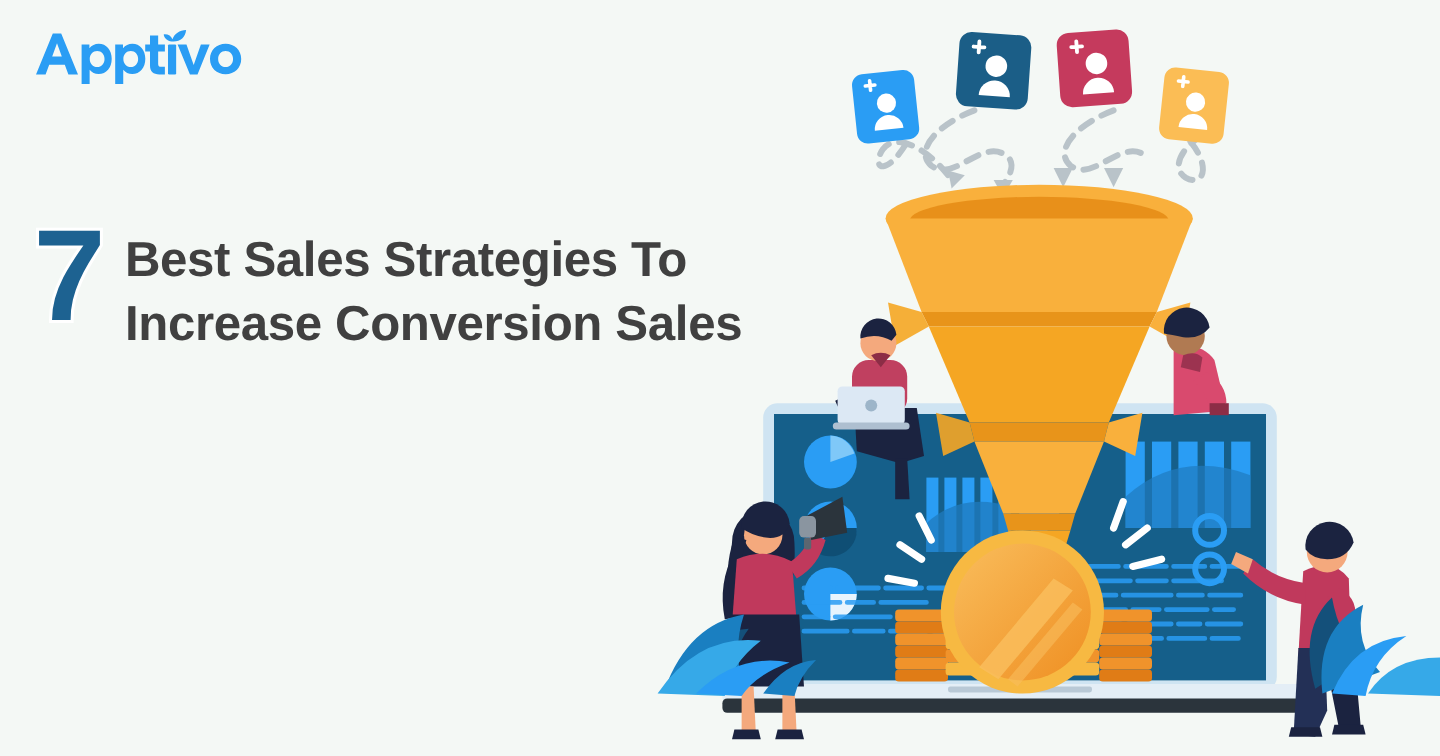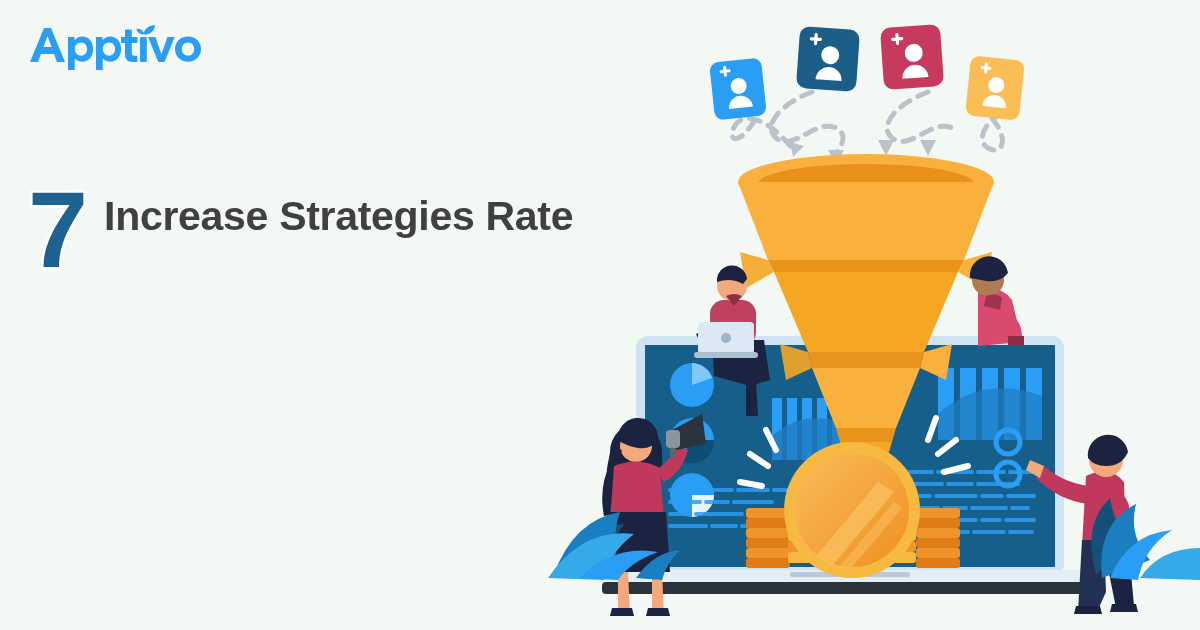--- a/index.html
+++ b/index.html
@@ -47,21 +47,22 @@
         <path d="M162 18.4 c7.5 0 13 5.4 13 12.7 0 7.3-5.5 12.7-13 12.7 -7.5 0-13-5.4-13-12.7 0-7.3 5.5-12.7 13-12.7 Z m0 6.1 c-3.7 0-6.2 2.8-6.2 6.6 0 3.9 2.5 6.7 6.2 6.7 3.7 0 6.2-2.8 6.2-6.7 0-3.8-2.5-6.6-6.2-6.6 Z"></path>
 
         <path d="M117 16.5 c-3.5-0.3-6-2.6-6.6-5.8 3.4-0.4 6.3 1.2 7.3 4.1 1.5-4.6 6-7.6 11.4-7.8 -0.6 6.4-5.3 10.2-12.1 9.5 Z"></path>
       </g>
     </svg>
   </div>
 
   <div class="headline">
     <span class="bignum">7</span>
     <span class="htext">
-      <span class="l2">Increase Strategies Rate</span>
+      <span class="l1">Best Sales Strategies To</span>
+      <span class="l2">Increase Conversion Sales</span>
     </span>
   </div>
 
   <div class="illo">
     <svg width="660" height="630" viewBox="0 0 660 630" xmlns="http://www.w3.org/2000/svg" aria-hidden="true">
       <defs>
         <clipPath id="screenClip">
             <rect x="105" y="345" width="410" height="222"></rect>
           </clipPath>
         <linearGradient id="coinShine" x1="0" y1="0" x2="1" y2="1">

